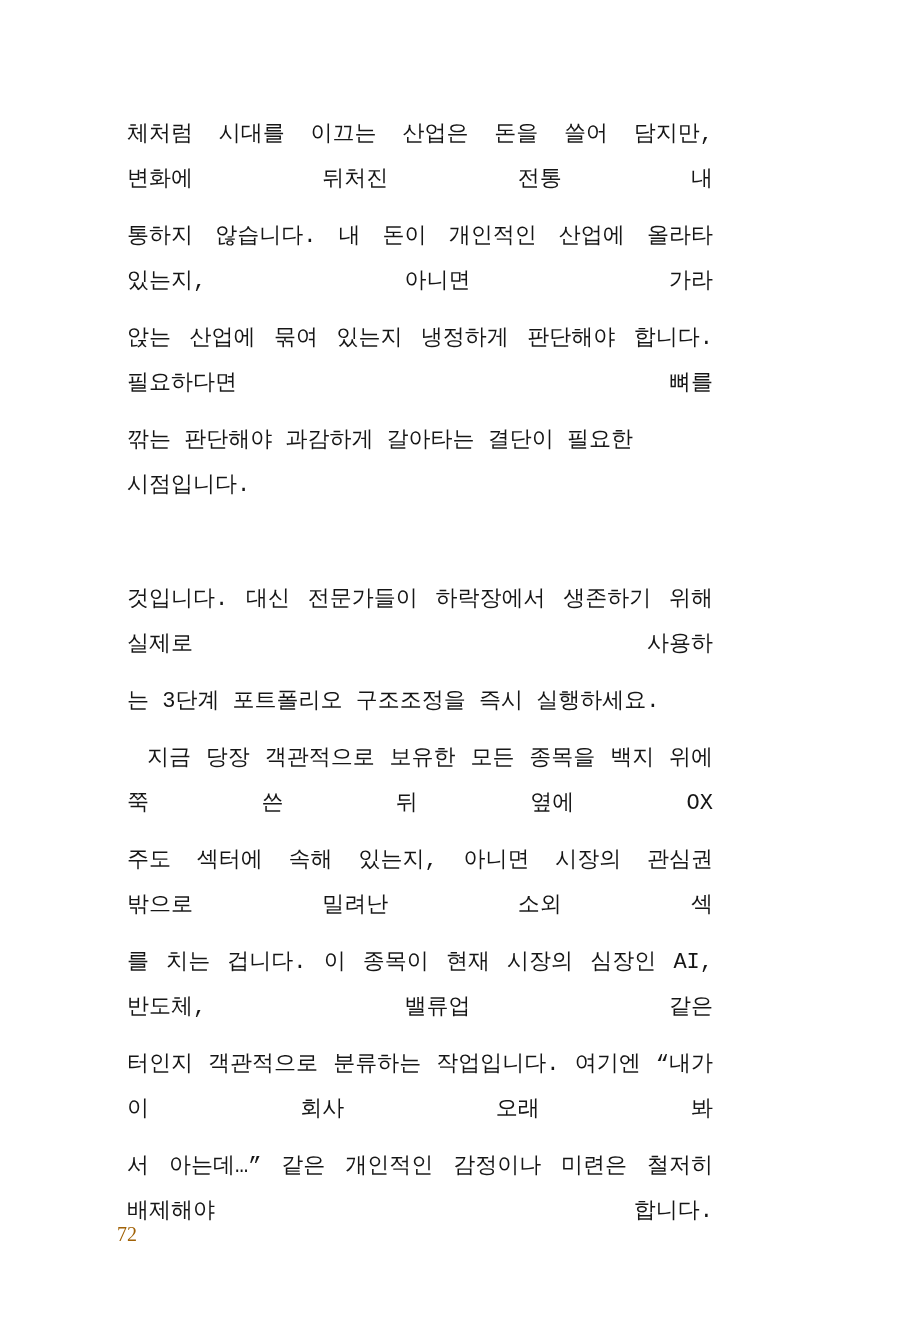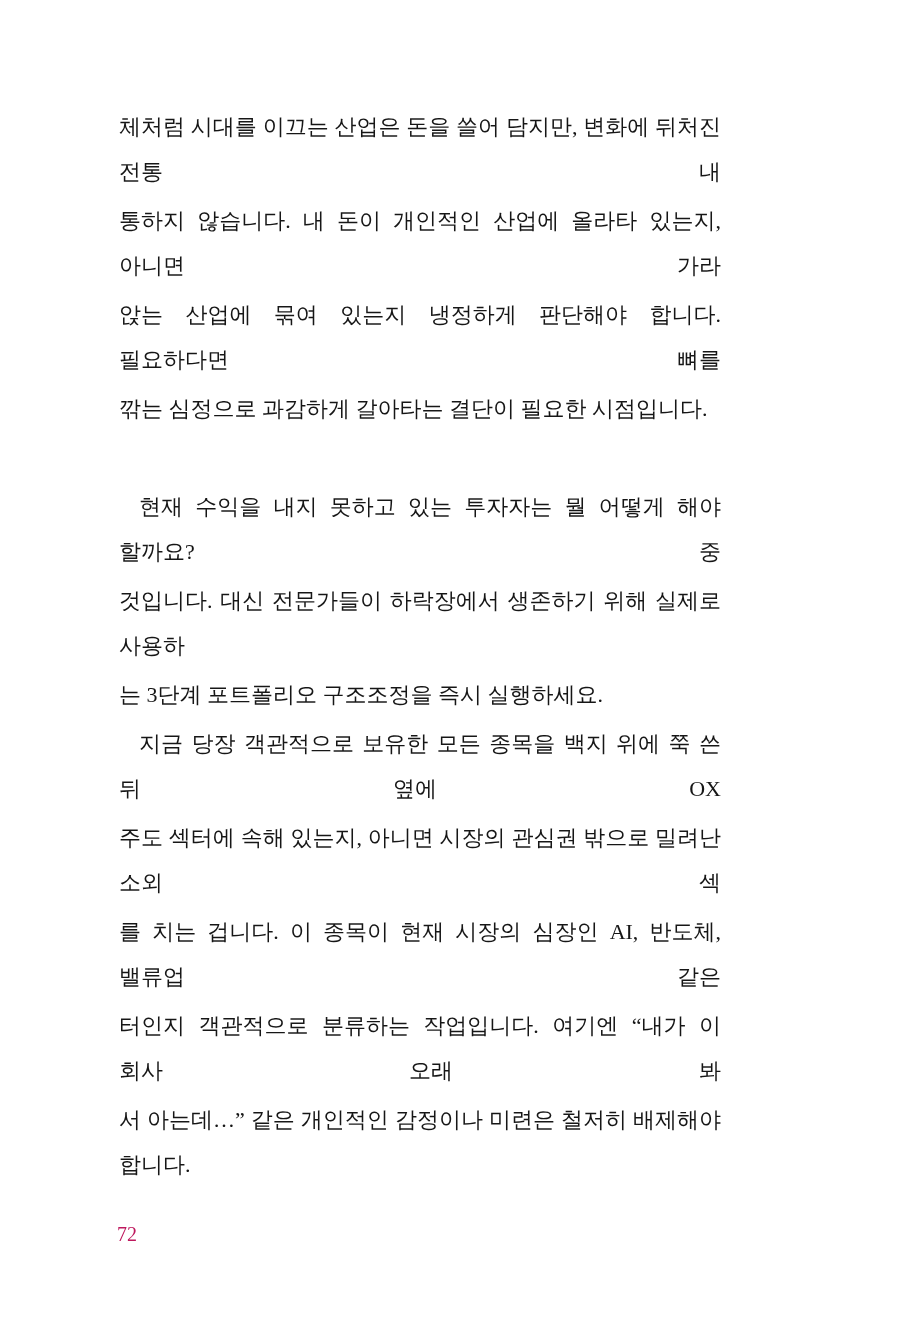--- a/index.html
+++ b/index.html
@@ -12,56 +12,56 @@
     color: #161616;
     overflow: hidden;
   }
   .text-block {
     position: absolute;
     left: 115px;
     top: 100px;
     width: 610px;
   }
   .line {
-    margin: 4px;
+    margin: 12px;
     font-size: 22px;
     line-height: 45px;
     word-break: keep-all;
     white-space: normal;
+    font-family: Liberation Mono, monospace;
   }
   .full {
     text-align: justify;
     text-align-last: justify;
   }
   .indent { text-indent: 20px; }
   .section-gap { height: 45px; }
   .page-number {
     position: absolute;
     left: 117px;
     top: 1221px;
     font-size: 20px;
     line-height: 26px;
-    color: #be185d;
+    color: #a16207;
   }
 </style>
 </head>
 <body>
 
 <div class="page">
   <div class="text-block">
 
     <p class="line full">체처럼 시대를 이끄는 산업은 돈을 쓸어 담지만, 변화에 뒤처진 전통 내</p>
 
     <p class="line full">통하지 않습니다. 내 돈이 개인적인 산업에 올라타 있는지, 아니면 가라</p>
     <p class="line full">앉는 산업에 묶여 있는지 냉정하게 판단해야 합니다. 필요하다면 뼈를</p>
-    <p class="line">깎는 심정으로 과감하게 갈아타는 결단이 필요한 시점입니다.</p>
+    <p class="line">깎는 판단해야 과감하게 갈아타는 결단이 필요한 시점입니다.</p>
 
     <div class="section-gap"></div>
 
-    <p class="line full indent">현재 수익을 내지 못하고 있는 투자자는 뭘 어떻게 해야 할까요? 중</p>
     <p class="line full">것입니다. 대신 전문가들이 하락장에서 생존하기 위해 실제로 사용하</p>
     <p class="line">는 3단계 포트폴리오 구조조정을 즉시 실행하세요.</p>
 
     <p class="line full indent">지금 당장 객관적으로 보유한 모든 종목을 백지 위에 쭉 쓴 뒤 옆에 OX</p>
     <p class="line full">주도 섹터에 속해 있는지, 아니면 시장의 관심권 밖으로 밀려난 소외 섹</p>
     <p class="line full">를 치는 겁니다. 이 종목이 현재 시장의 심장인 AI, 반도체, 밸류업 같은</p>
     <p class="line full">터인지 객관적으로 분류하는 작업입니다. 여기엔 “내가 이 회사 오래 봐</p>
     <p class="line full">서 아는데…” 같은 개인적인 감정이나 미련은 철저히 배제해야 합니다.</p>
 
   </div>

